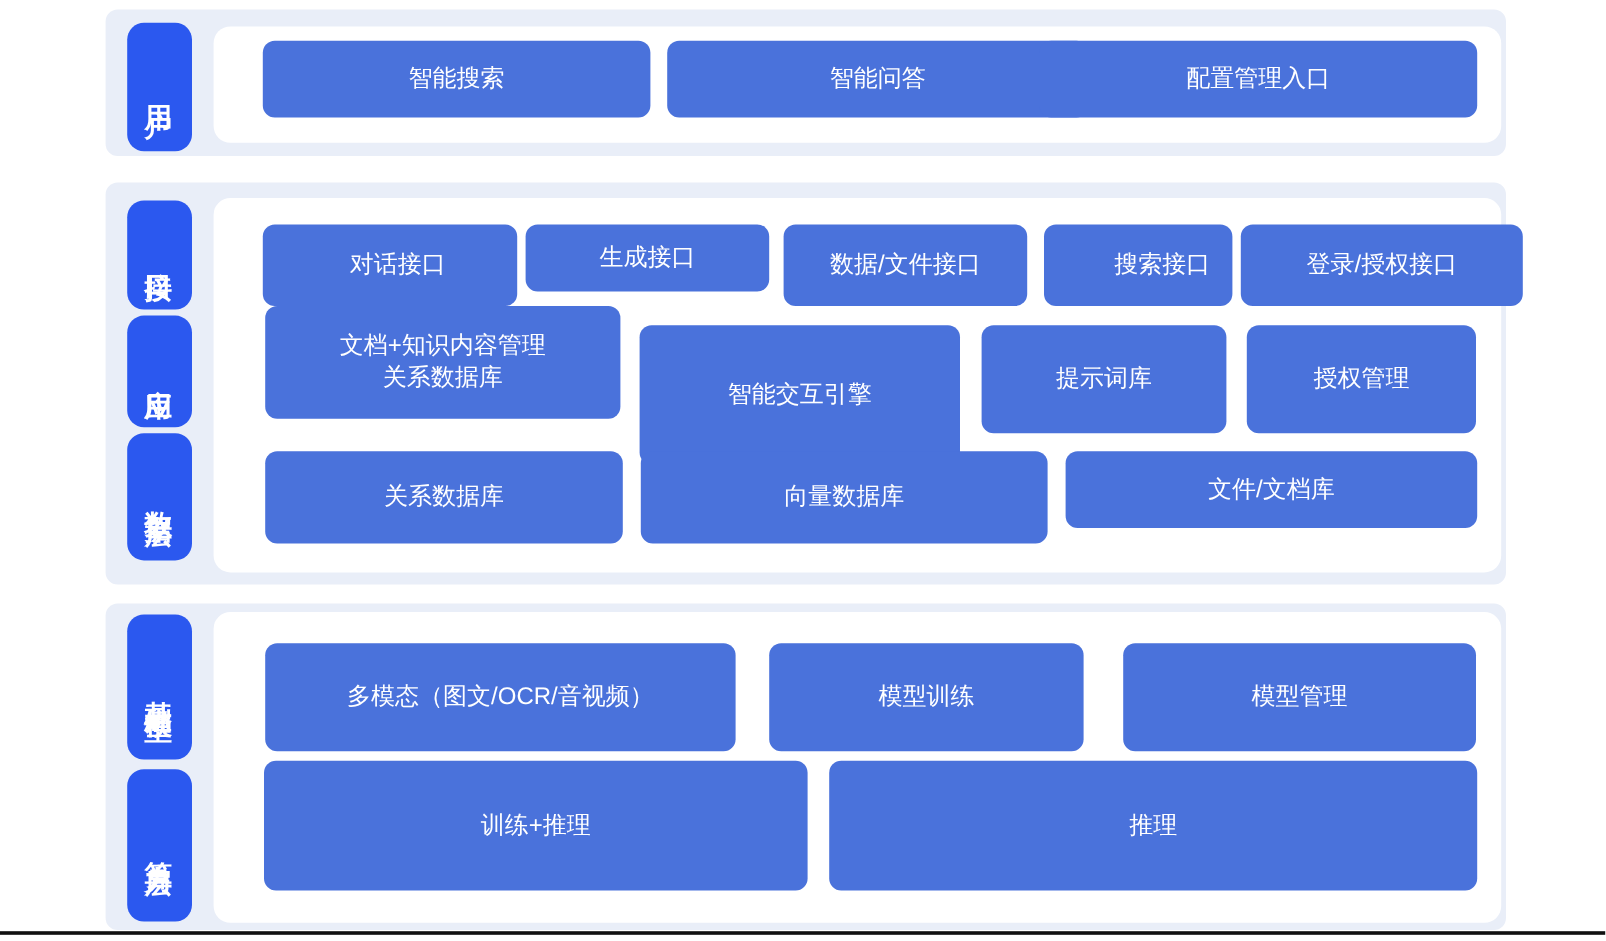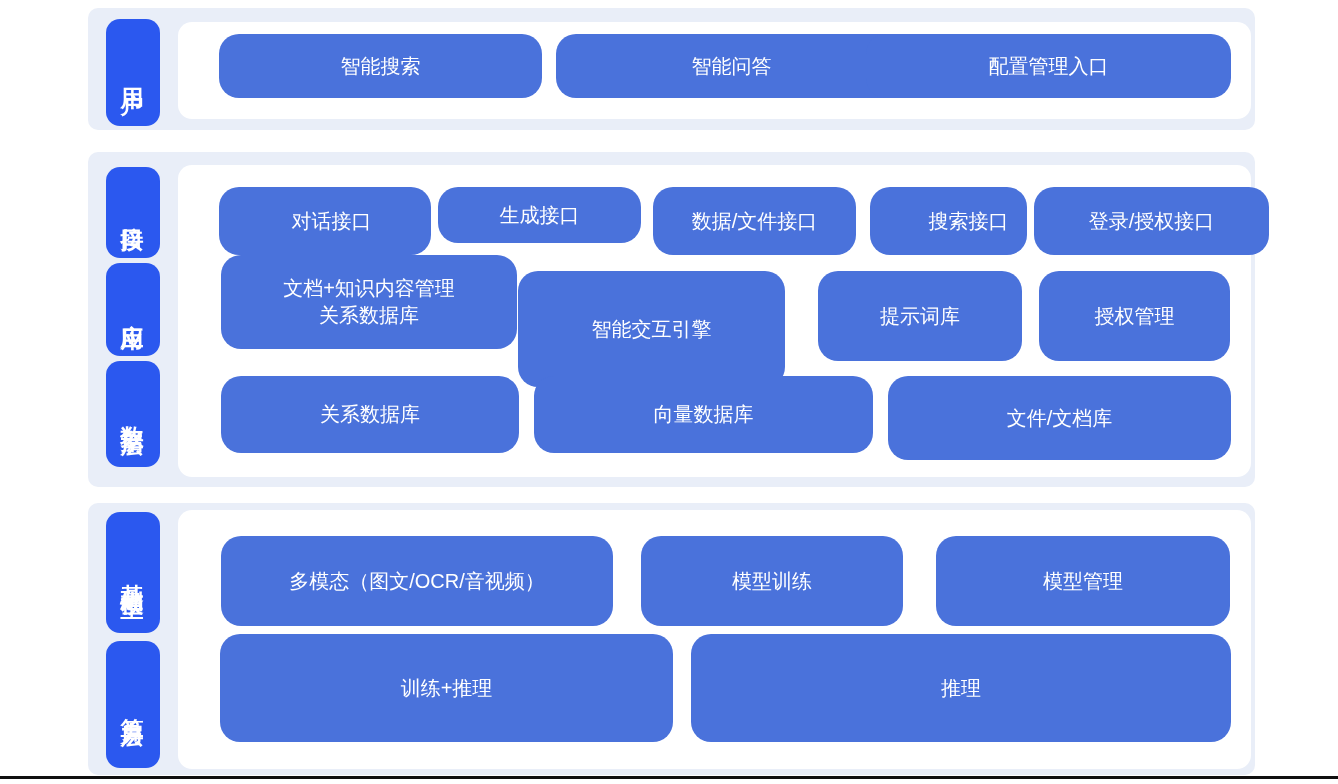--- a/index.html
+++ b/index.html
@@ -38,21 +38,21 @@
     letter-spacing: 4px;
   }
   .white-box {
     position: absolute;
     background: #ffffff;
     border-radius: 14px;
   }
   .block {
     position: absolute;
     background: var(--block-blue);
-    border-radius: 20px;
+    border-radius: 10px;
     color: #ffffff;
     font-size: 20px;
     line-height: 1.35;
     display: flex;
     flex-direction: column;
     align-items: center;
     justify-content: center;
     text-align: center;
     padding: 4px 8px;
   }
@@ -87,27 +87,27 @@
   <div class="block" style="left:219px; top:187px; width:212px; height:68px;padding-left:21px;">对话接口</div>
   <div class="block" style="left:438px; top:187px; width:203px; height:56px;">生成接口</div>
   <div class="block" style="left:653px; top:187px; width:203px; height:68px;">数据/文件接口</div>
   <div class="block" style="left:870px; top:187px; width:157px; height:68px;padding-left:48px;">搜索接口</div>
   <div class="block" style="left:1034px; top:187px; width:235px; height:68px;">登录/授权接口</div>
 
   <div class="block" style="left:221px; top:255px; width:296px; height:94px;">
     <span>文档+知识内容管理</span>
     <span>关系数据库</span>
   </div>
-  <div class="block" style="left:518px; top:271px; width:267px; height:116px;">智能交互引擎</div>
+  <div class="block" style="left:533px; top:271px; width:267px; height:116px;">智能交互引擎</div>
   <div class="block" style="left:818px; top:271px; width:204px; height:90px;">提示词库</div>
   <div class="block" style="left:1039px; top:271px; width:191px; height:90px;">授权管理</div>
 
   <div class="block" style="left:221px; top:376px; width:298px; height:77px;">关系数据库</div>
   <div class="block" style="left:534px; top:376px; width:339px; height:77px;">向量数据库</div>
-  <div class="block" style="left:888px; top:376px; width:343px; height:84px;">文件/文档库</div>
+  <div class="block" style="left:888px; top:376px; width:343px; height:64px;">文件/文档库</div>
 
   <div class="panel" style="left:88px; top:503px; width:1167px; height:272px;"></div>
   <div class="white-box" style="left:178px; top:510px; width:1073px; height:259px;"></div>
   <div class="vlabel" style="left:106px; top:512px; width:54px; height:121px;">基础模型</div>
   <div class="vlabel" style="left:106px; top:641px; width:54px; height:127px;">算力层</div>
 
   <div class="block" style="left:221px; top:536px; width:392px; height:90px;">
     <span>多模态（图文/OCR/音视频）</span>
   </div>
   <div class="block" style="left:936px; top:536px; width:294px; height:90px;">模型管理</div>

